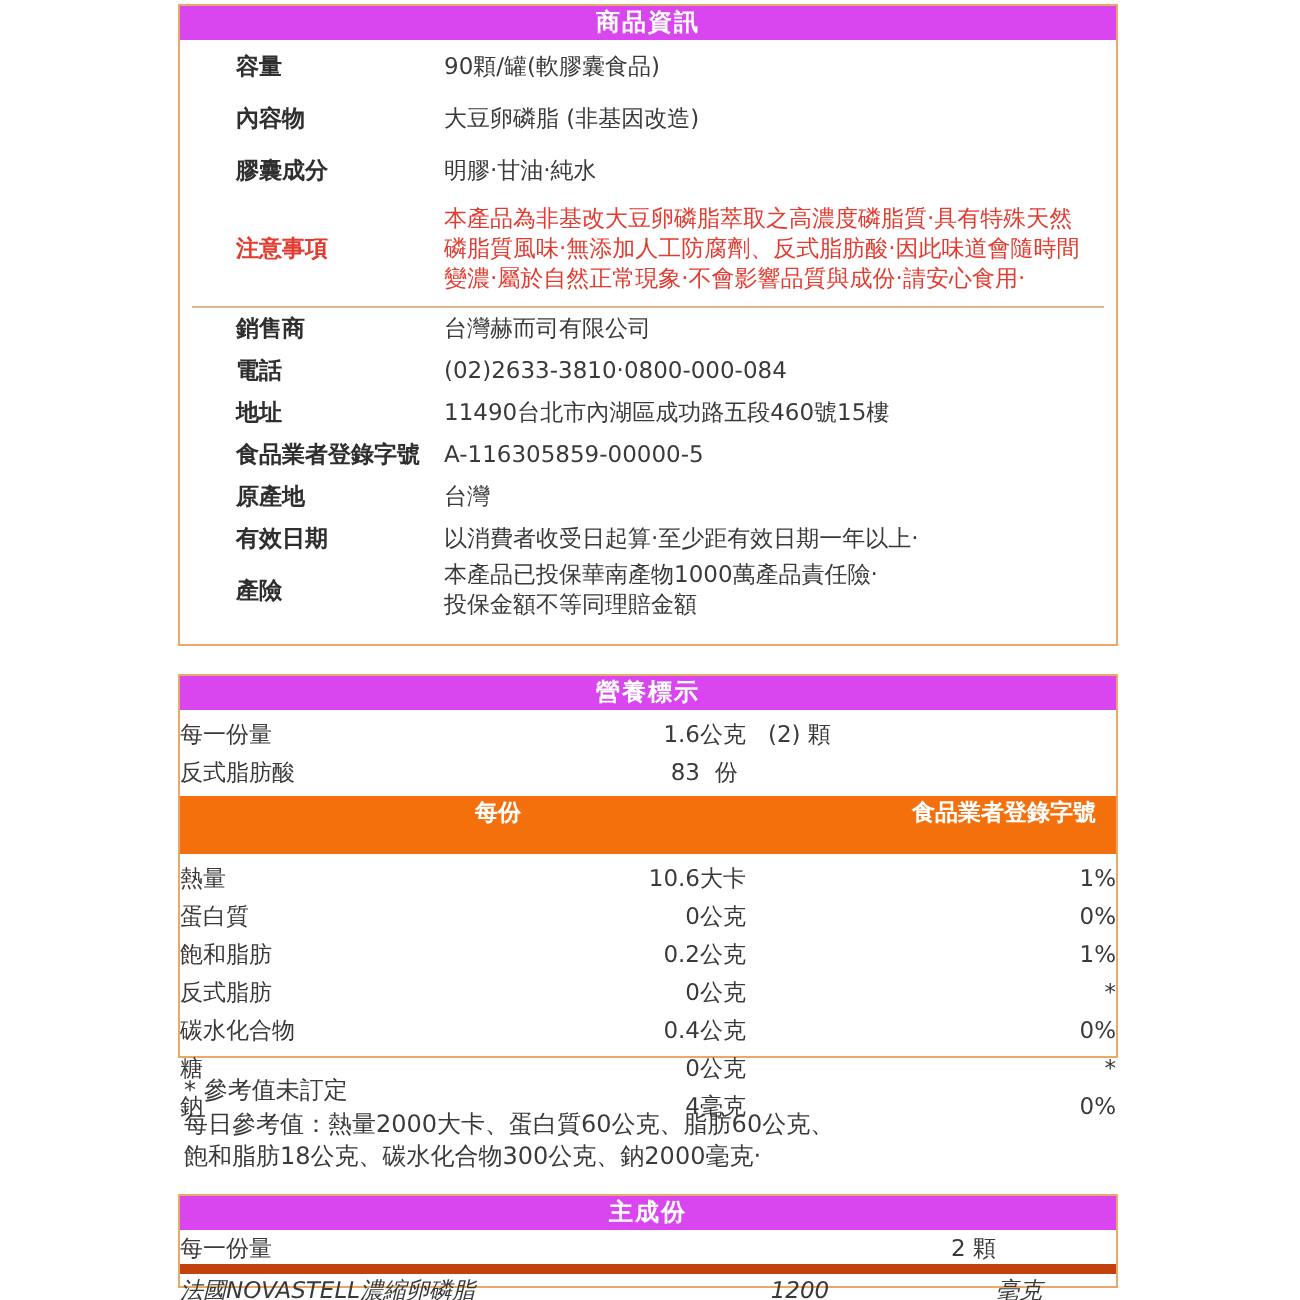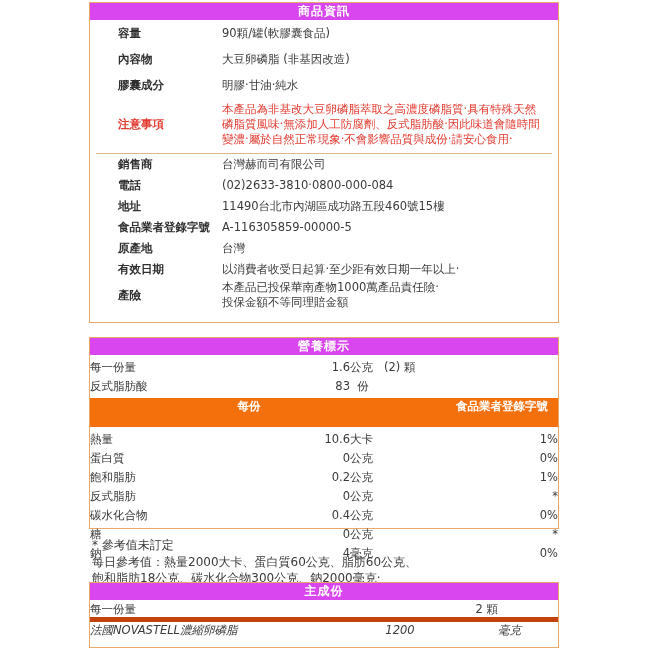--- a/index.html
+++ b/index.html
@@ -124,21 +124,21 @@
     left: 92px;
     top: 537px;
     width: 470px;
     font-size: 12px;
     line-height: 16px;
     color: #3a3a3a;
   }
   .footnote-star { margin-bottom: 1px; }
 
   
-  #main-ingredient-panel { top: 582px; height: 66px; }
+  #main-ingredient-panel { top: 597px; height: 47px; }
   .mi-table {
     width: 100%;
     border-collapse: collapse;
     table-layout: fixed;
   }
   .mi-table td {
     padding: 0;
     font-size: 11.5px;
     line-height: 16px;
     height: 16px;

